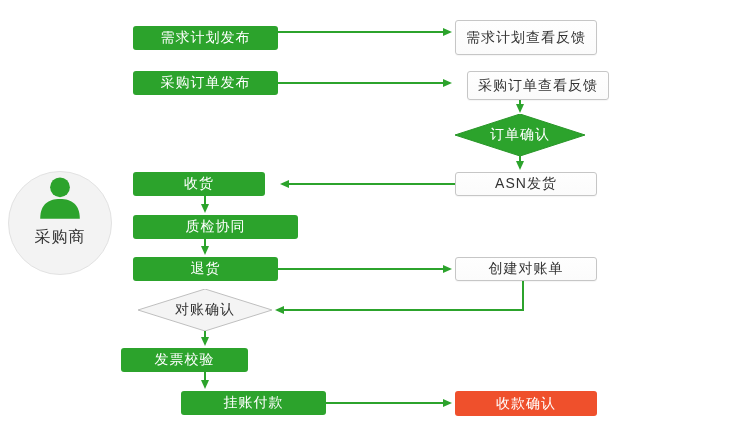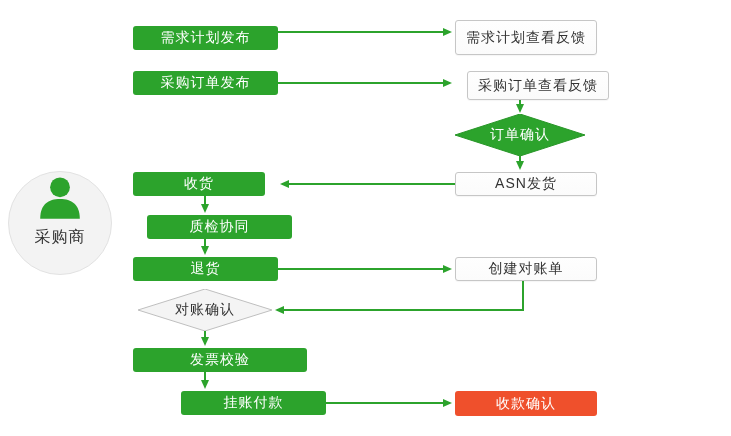--- a/index.html
+++ b/index.html
@@ -70,23 +70,23 @@
       <circle cx="30" cy="17" r="11" fill="#2ca32c"></circle>
       <path d="M8 52 C8 36 17 30 30 30 C43 30 52 36 52 52 Z" fill="#2ca32c"></path>
     </svg>
     <div class="actor-label">采购商</div>
   </div>
 
 
   <div class="node green-box" style="left:133px;top:26px;width:145px;height:24px;">需求计划发布</div>
   <div class="node green-box" style="left:133px;top:71px;width:145px;height:24px;">采购订单发布</div>
   <div class="node green-box" style="left:133px;top:172px;width:132px;height:24px;">收货</div>
-  <div class="node green-box" style="left:147px;top:215px;width:145px;height:24px;">质检协同</div>
+  <div class="node green-box" style="left:133px;top:215px;width:165px;height:24px;">质检协同</div>
   <div class="node green-box" style="left:133px;top:257px;width:145px;height:24px;">退货</div>
-  <div class="node green-box" style="left:133px;top:348px;width:174px;height:24px;">发票校验</div>
+  <div class="node green-box" style="left:121px;top:348px;width:127px;height:24px;">发票校验</div>
   <div class="node green-box" style="left:133px;top:391px;width:145px;height:24px;margin-left:48px;">挂账付款</div>
 
   <div class="node white-box" style="left:455px;top:20px;width:142px;height:35px;">需求计划查看反馈</div>
   <div class="node white-box" style="left:455px;top:71px;width:142px;height:29px;margin-left:12px;">采购订单查看反馈</div>
   <div class="node white-box" style="left:455px;top:172px;width:142px;height:24px;">ASN发货</div>
   <div class="node white-box" style="left:455px;top:257px;width:142px;height:24px;">创建对账单</div>
   <div class="node red-box" style="left:455px;top:391px;width:142px;height:25px;">收款确认</div>
 
   <div class="diamond diamond-green" style="left:455px;top:114px;width:130px;height:42px;">
     <svg width="130" height="42" viewBox="0 0 130 42">

